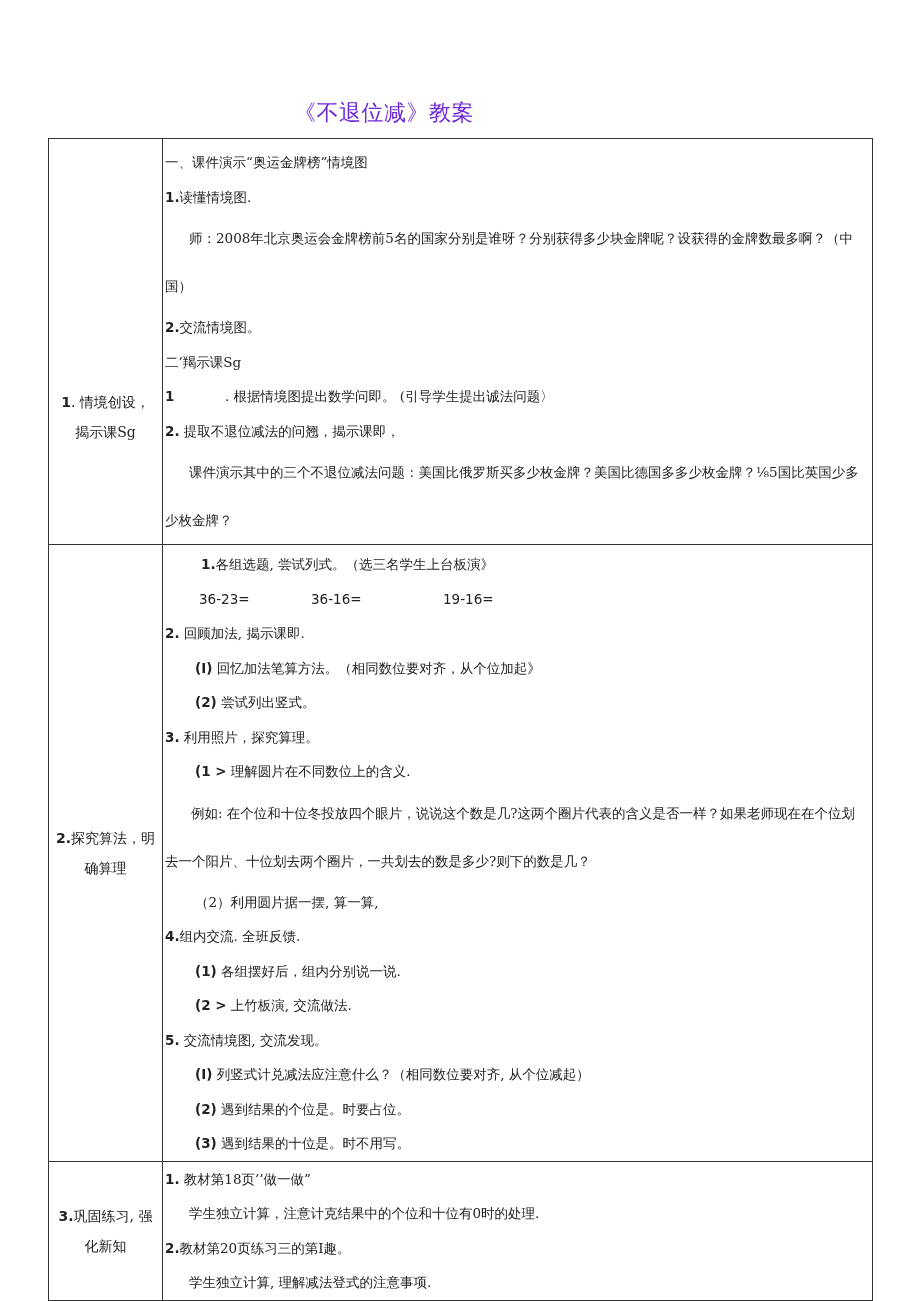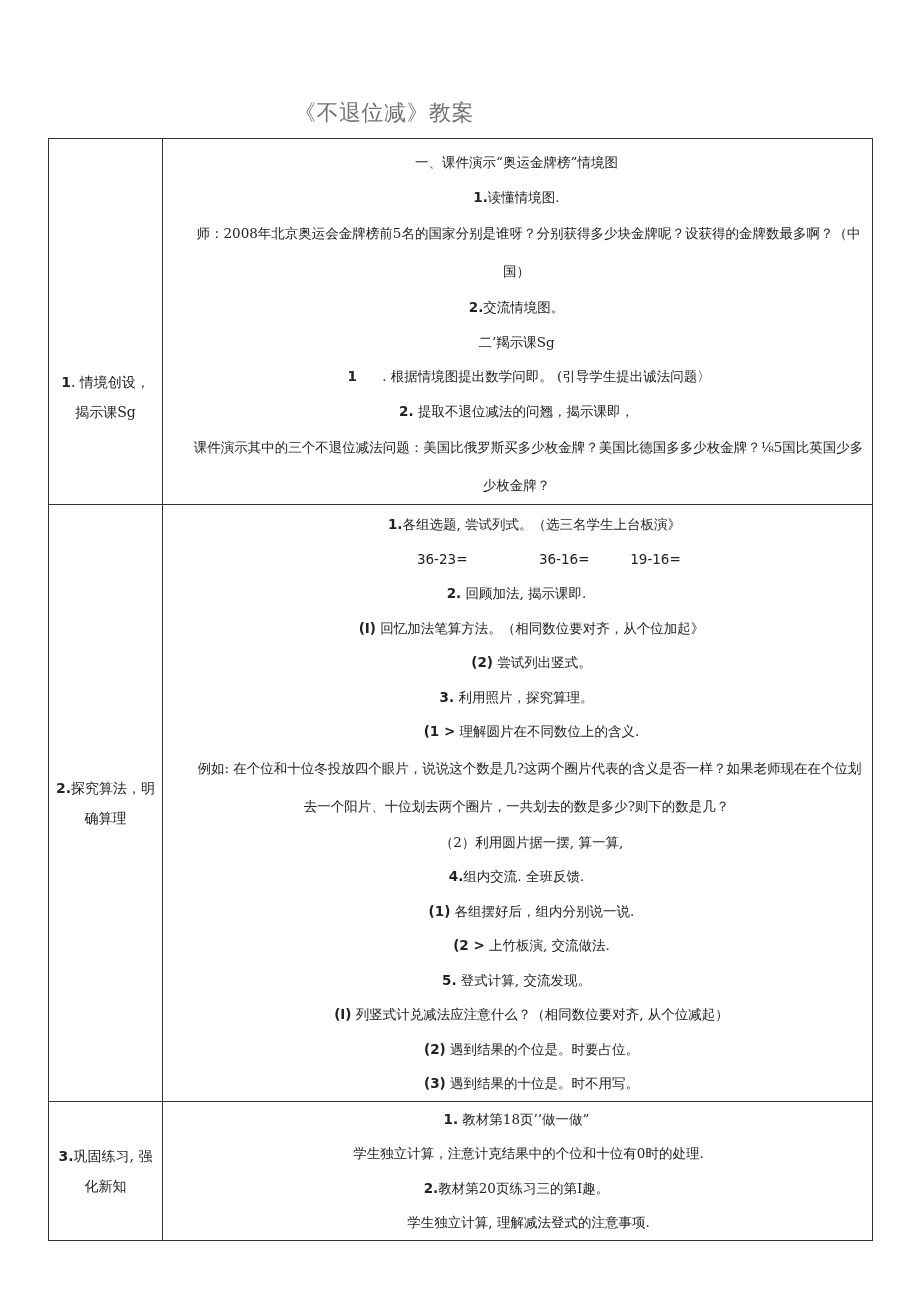--- a/index.html
+++ b/index.html
@@ -1,25 +1,25 @@
 <!DOCTYPE html>
 <html><head>
 <meta charset="utf-8">
 <style>
   html, body { margin:0; padding:0; background:#ffffff; }
   body { width:920px; height:1301px; position:relative; font-family:"DejaVu Serif", serif; color:#222; }
-  .title { position:absolute; top:98px; left:0; width:768px; text-align:center; font-family:"DejaVu Sans", sans-serif; font-size:22px; color:#737373; letter-spacing:0.5px; }
+  .title { position:absolute; top:98px; left:0; width:768px; text-align:center; font-family:"DejaVu Sans", sans-serif; font-size:22px; color:#6d28d9; letter-spacing:0.5px; }
   table.plan { position:absolute; left:48px; top:138px; width:824px; border-collapse:collapse; table-layout:fixed; }
-  table.plan td { border:1.5px solid #333; vertical-align:top; padding:0;text-align:center; }
+  table.plan td { border:1.5px solid #333; vertical-align:top; padding:0; }
   col.c1 { width:114px; }
   col.c2 { width:710px; }
   .label { vertical-align:middle !important; text-align:center; font-size:14px; line-height:30px; padding:0 6px !important;margin-left:32px; }
   .content { padding:0 4px 0 2px !important; font-size:13.5px; }
   .line { line-height:34.5px; white-space:nowrap; }
-  .line.wrap { white-space:normal; line-height:38px; }
+  .line.wrap { white-space:normal; line-height:48px; }
   .ind1 { padding-left:24px; }
   .ind2 { padding-left:30px; }
   b, .num { font-family:"DejaVu Sans", sans-serif; font-weight:bold; }
   .formulas { padding-left:34px; font-family:"DejaVu Sans", sans-serif; font-weight:normal; }
   .formulas span { display:inline-block; }
   .f1 { width:112px; } .f2 { width:132px; }
   .italic { }
 </style>
 </head>
 <body>
@@ -65,21 +65,21 @@
       <div class="line"><span class="num">2.</span><span> 回顾加法, 揭示课即.</span></div>
       <div class="line ind2"><span class="num">(I)</span><span> 回忆加法笔算方法。（相同数位要对齐，从个位加起》</span></div>
       <div class="line ind2"><span class="num">(2)</span><span> 尝试列出竖式。</span></div>
       <div class="line"><span class="num">3.</span><span> 利用照片，探究算理。</span></div>
       <div class="line ind2"><span class="num">(1 &gt;</span><span> 理解圆片在不同数位上的含义.</span></div>
       <div class="line wrap"><span style="padding-left:26px;"></span><span>例如: 在个位和十位冬投放四个眼片，说说这个数是几?这两个圈片代表的含义是否一样？如果老师现在在个位划去一个阳片、十位划去两个圈片，一共划去的数是多少?则下的数是几？</span></div>
       <div class="line ind2"><span class="italic">（2）利用圆片据一摆, 算一算,</span></div>
       <div class="line"><span class="num">4.</span><span>组内交流. 全班反馈.</span></div>
       <div class="line ind2"><span class="num">(1)</span><span> 各组摆好后，组内分别说一说.</span></div>
       <div class="line ind2"><span class="num">(2 &gt;</span><span> 上竹板演, 交流做法.</span></div>
-      <div class="line"><span class="num">5.</span><span> 登式计算, 交流发现。</span></div>
+      <div class="line"><span class="num">5.</span><span> 交流情境图, 交流发现。</span></div>
       <div class="line ind2"><span class="num">(I)</span><span> 列竖式计兑减法应注意什么？（相同数位要对齐, 从个位减起）</span></div>
       <div class="line ind2"><span class="num">(2)</span><span> 遇到结果的个位是。时要占位。</span></div>
       <div class="line ind2"><span class="num">(3)</span><span> 遇到结果的十位是。时不用写。</span></div>
     </td>
   </tr>
 
   <tr style="height:138px;">
     <td class="label">
       <div>
         <span class="num">3.</span><span>巩固练习, 强化新知</span>

